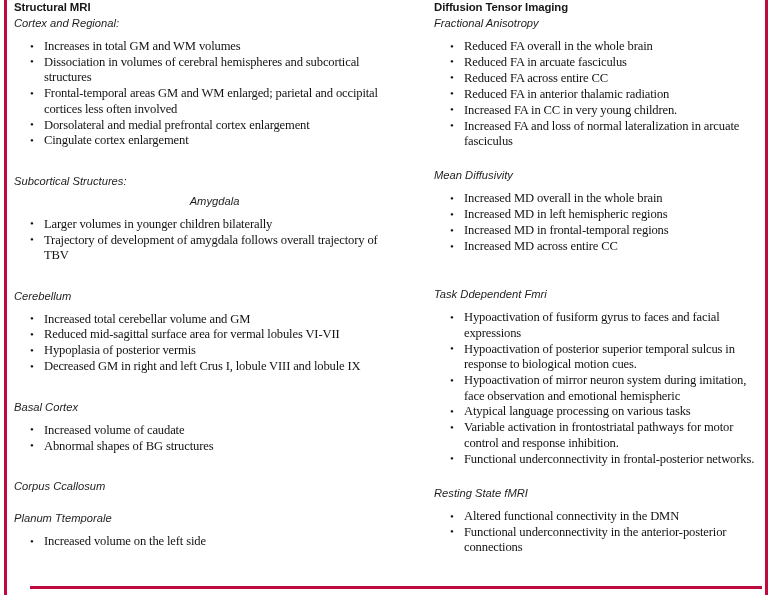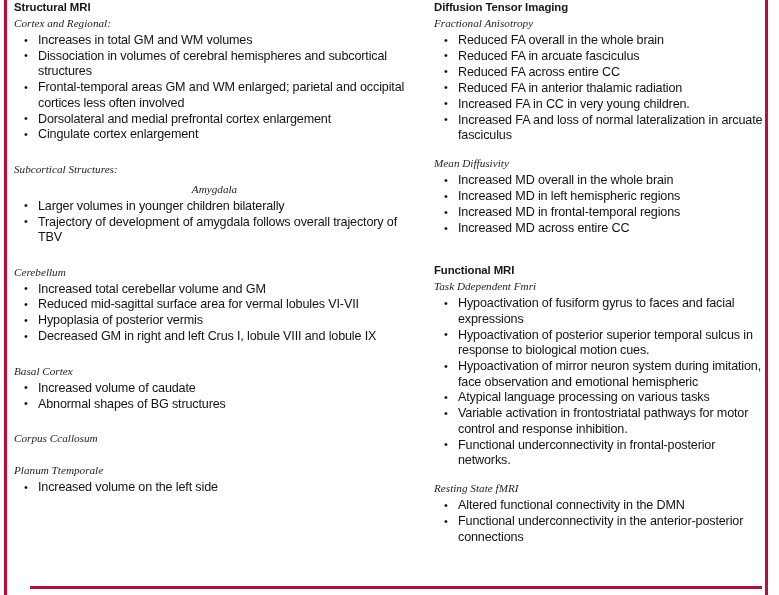--- a/index.html
+++ b/index.html
@@ -75,30 +75,30 @@
     line-height: 15px;
     margin: 0 0 1px 0;
     color: #171717;
   }
   .sub-title {
     font-size: 11.2px;
     font-style: italic;
     line-height: 15px;
     margin: 0 0 0px 0;
     color: #1d1d1d;
-    font-family: Liberation Serif, serif;
   }
   .sub-title.indent {
     padding-left: 5px;
     text-align: center;
   }
   ul.blist {
     list-style: none;
-    margin: 2px;
+    margin: 8px;
     padding: 0;
+    font-family: Liberation Serif, serif;
   }
   ul.blist > li {
     position: relative;
     font-size: 12.6px;
     line-height: 15.4px;
     padding-left: 22px;
     margin: 0 0 0.5px 0;
     letter-spacing: -0.15px;
     color: #131313;
   }
@@ -201,21 +201,20 @@
       <div class="sub-title">Mean Diffusivity</div>
       <ul class="blist">
         <li>Increased MD overall in the whole brain</li>
         <li>Increased MD in left hemispheric regions</li>
         <li>Increased MD in frontal-temporal regions</li>
         <li>Increased MD across entire CC</li>
       </ul>
 
       <div class="gap-xl"></div>
 
-      <div class="sect-title">Functional MRI</div>
 
       <div class="sub-title">Task Ddependent Fmri</div>
       <ul class="blist">
         <li>Hypoactivation of fusiform gyrus to faces and facial expressions</li>
         <li>Hypoactivation of posterior superior temporal sulcus in response to biological motion cues.</li>
         <li>Hypoactivation of mirror neuron system during imitation, face observation and emotional hemispheric</li>
         <li>Atypical language processing on various tasks</li>
         <li>Variable activation in frontostriatal pathways for motor control and response inhibition.</li>
         <li>Functional underconnectivity in frontal-posterior networks.</li>
       </ul>

